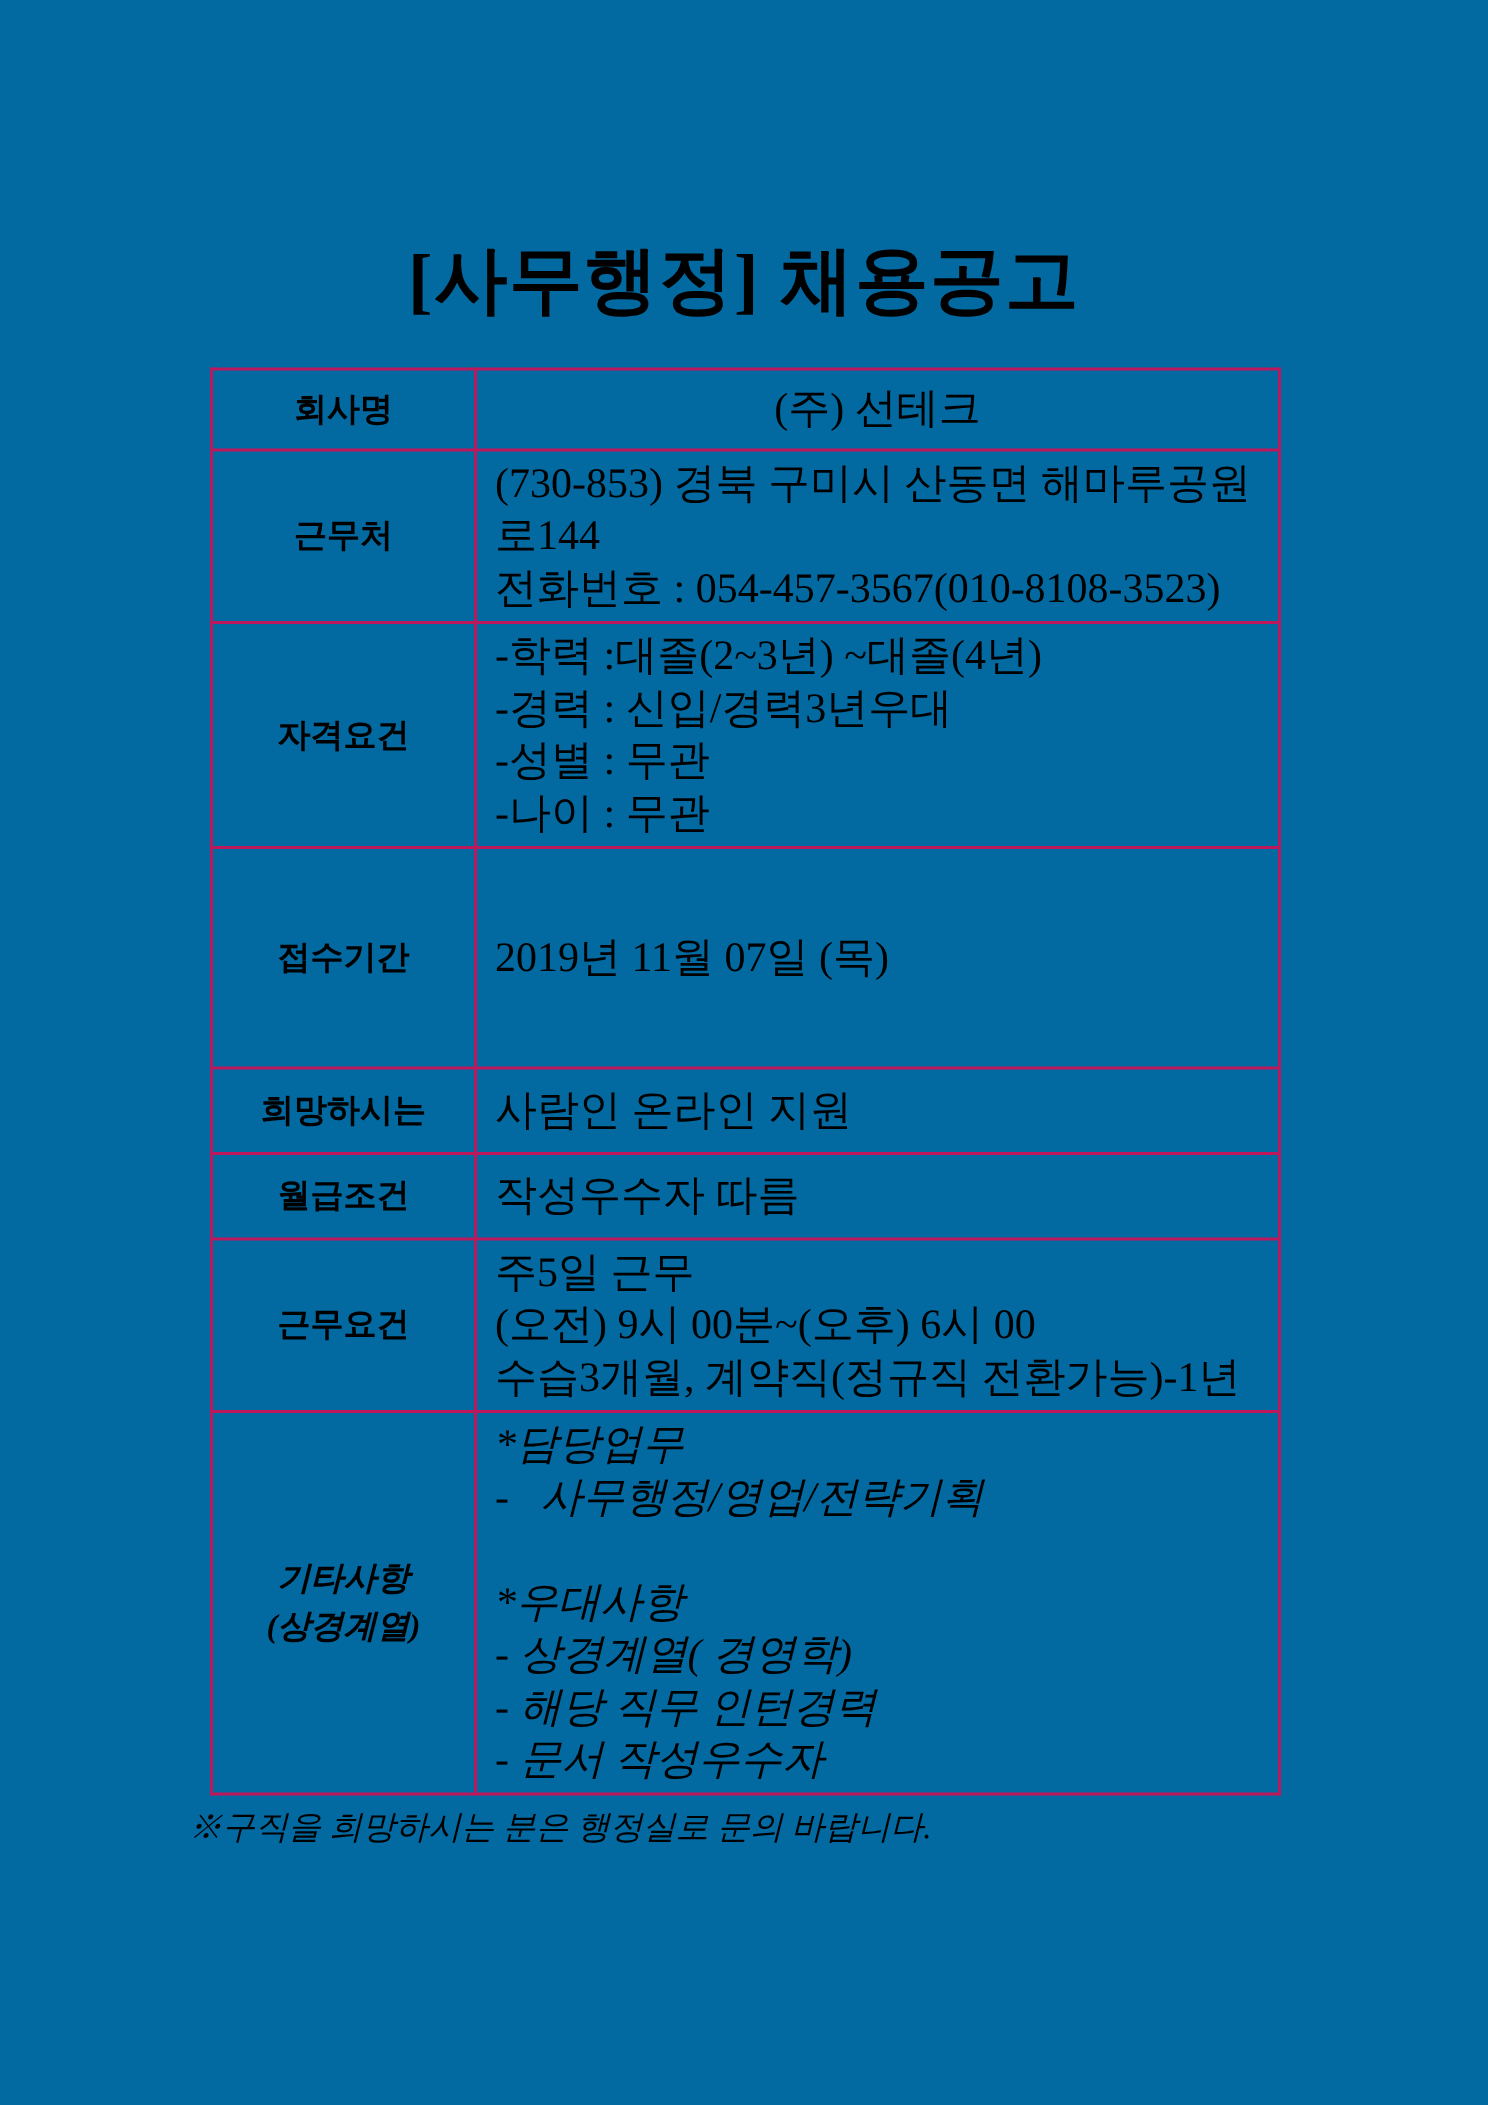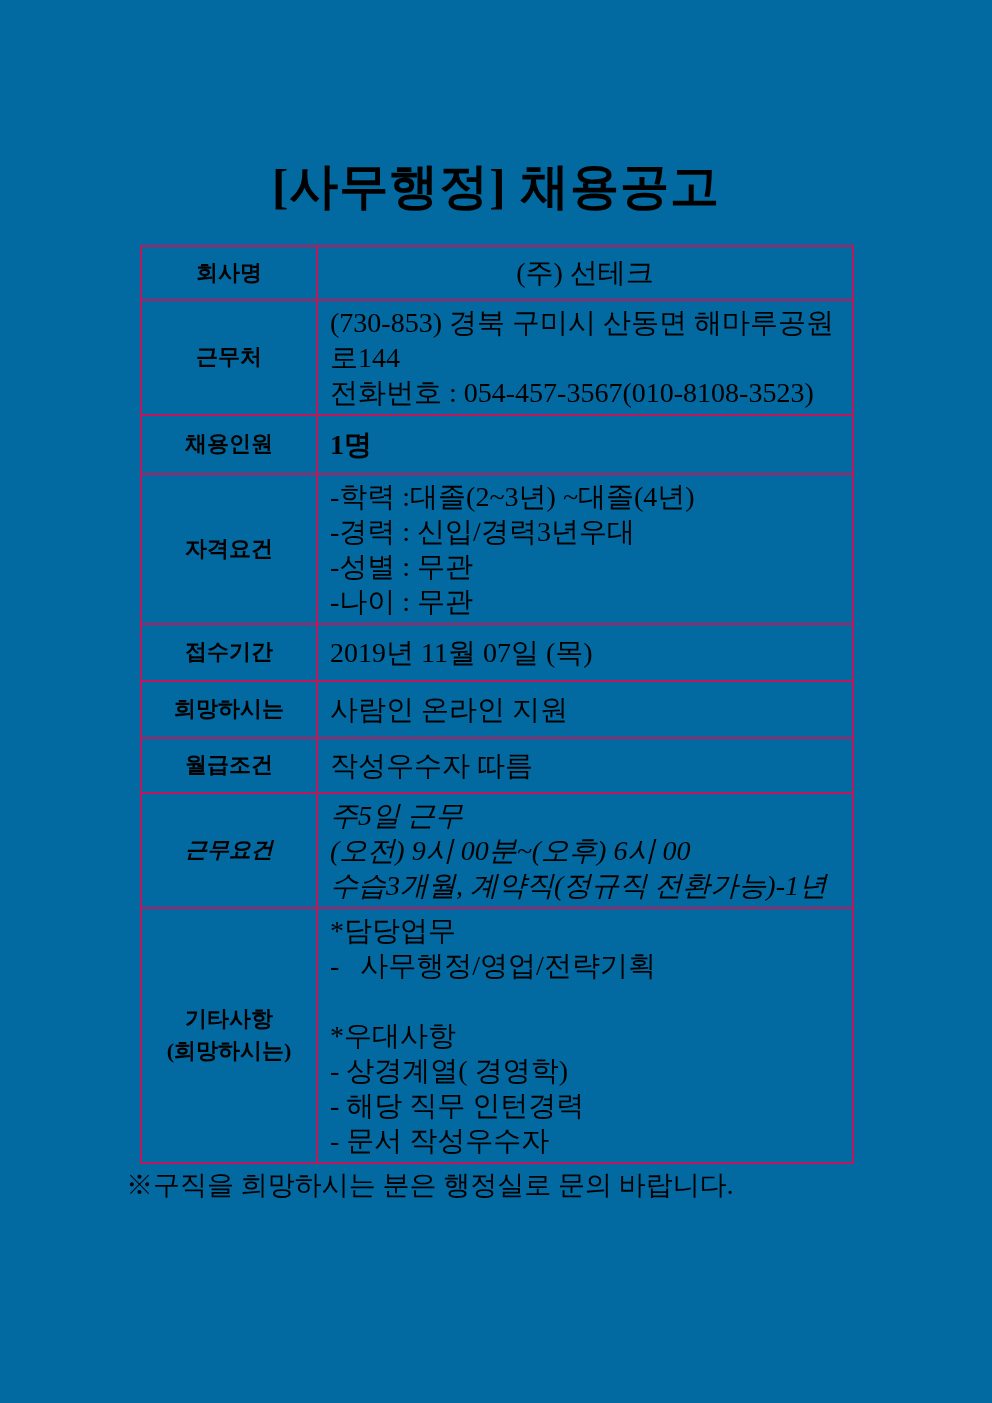--- a/index.html
+++ b/index.html
@@ -62,23 +62,24 @@
   tr:nth-child(8)  { height: 58px; font-style: italic; }
   tr:nth-child(9)  { height: 100px; }
   tr:nth-child(10) { height: 323px; }
   tr:nth-child(10) td.value {
     vertical-align: top;
     padding-top: 10px;
     line-height: 38px;
   }
   .footer {
     margin: 6px 0 0 126px;
-    font-size: 27px;
+    font-size: 22px;
     line-height: 30px;
     color: #000000;
+    font-style: italic;
   }
 </style>
 </head>
 <body>
 
 <div class="page">
   <h1 class="title">[사무행정] 채용공고</h1>
 
   <table class="job-table">
     <colgroup>
@@ -87,24 +88,20 @@
       </colgroup>
     <tbody id="table-body">
         <tr>
           <td class="label">회사명</td>
           <td class="value center">(주) 선테크</td>
         </tr>
         <tr>
           <td class="label">근무처</td>
           <td class="value">(730-853) 경북 구미시 산동면 해마루공원로144
 전화번호 : 054-457-3567(010-8108-3523)</td>
-        </tr>
-        <tr>
-          <td class="label">채용인원</td>
-          <td class="value bold">1명</td>
         </tr>
         <tr>
           <td class="label">자격요건</td>
           <td class="value">-학력 :대졸(2~3년) ~대졸(4년)
 -경력 : 신입/경력3년우대
 -성별 : 무관
 -나이 : 무관</td>
         </tr>
         <tr>
           <td class="label">접수기간</td>
@@ -119,21 +116,21 @@
           <td class="value">작성우수자 따름</td>
         </tr>
         <tr>
           <td class="label">근무요건</td>
           <td class="value">주5일 근무
 (오전) 9시 00분~(오후) 6시 00
 수습3개월, 계약직(정규직 전환가능)-1년</td>
         </tr>
         <tr>
           <td class="label">기타사항
-(희망하시는)</td>
+(상경계열)</td>
           <td class="value">*담당업무
 -   사무행정/영업/전략기획
 
 *우대사항
 - 상경계열( 경영학)
 - 해당 직무 인턴경력
 - 문서 작성우수자</td>
         </tr>
       </tbody>
   </table>

